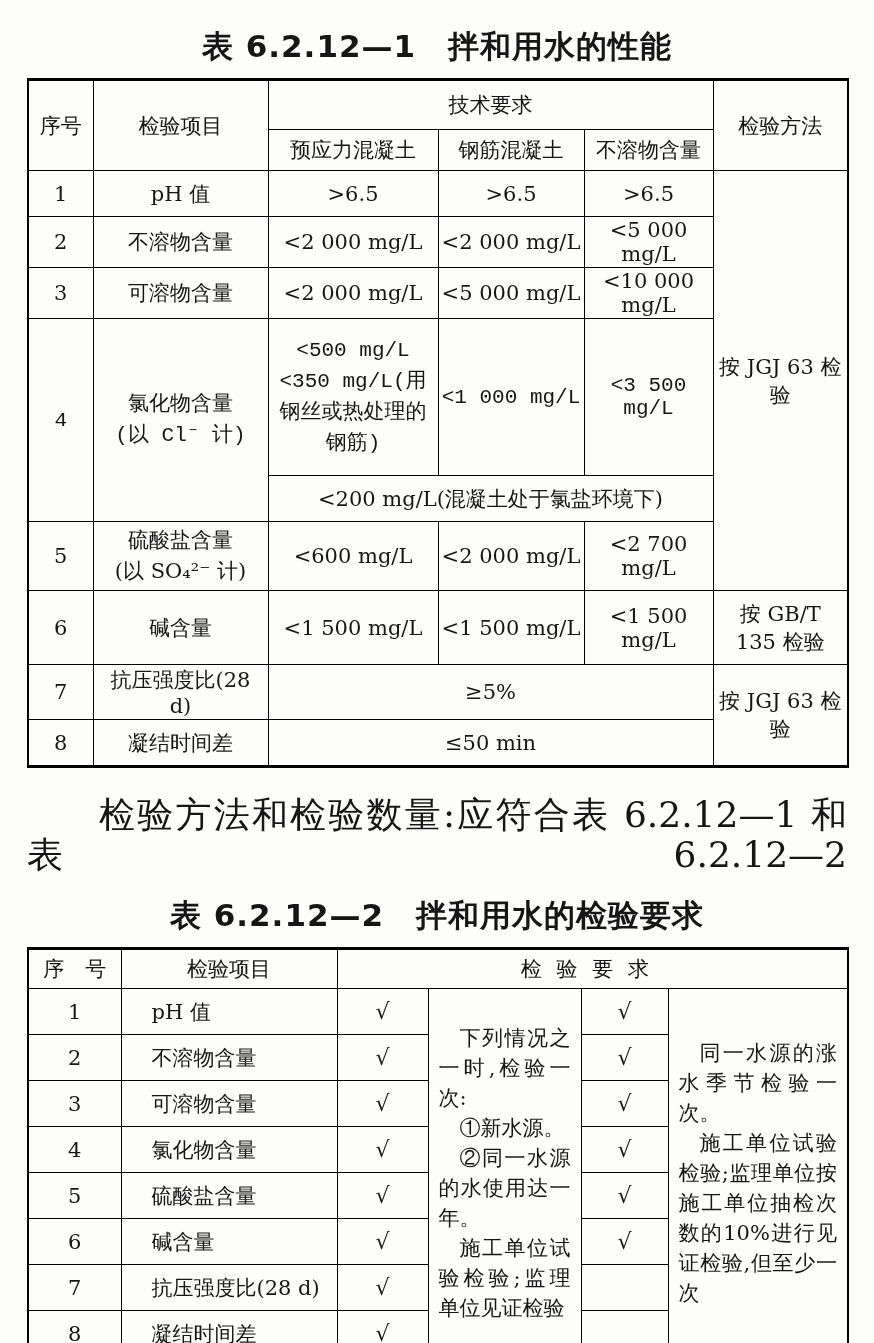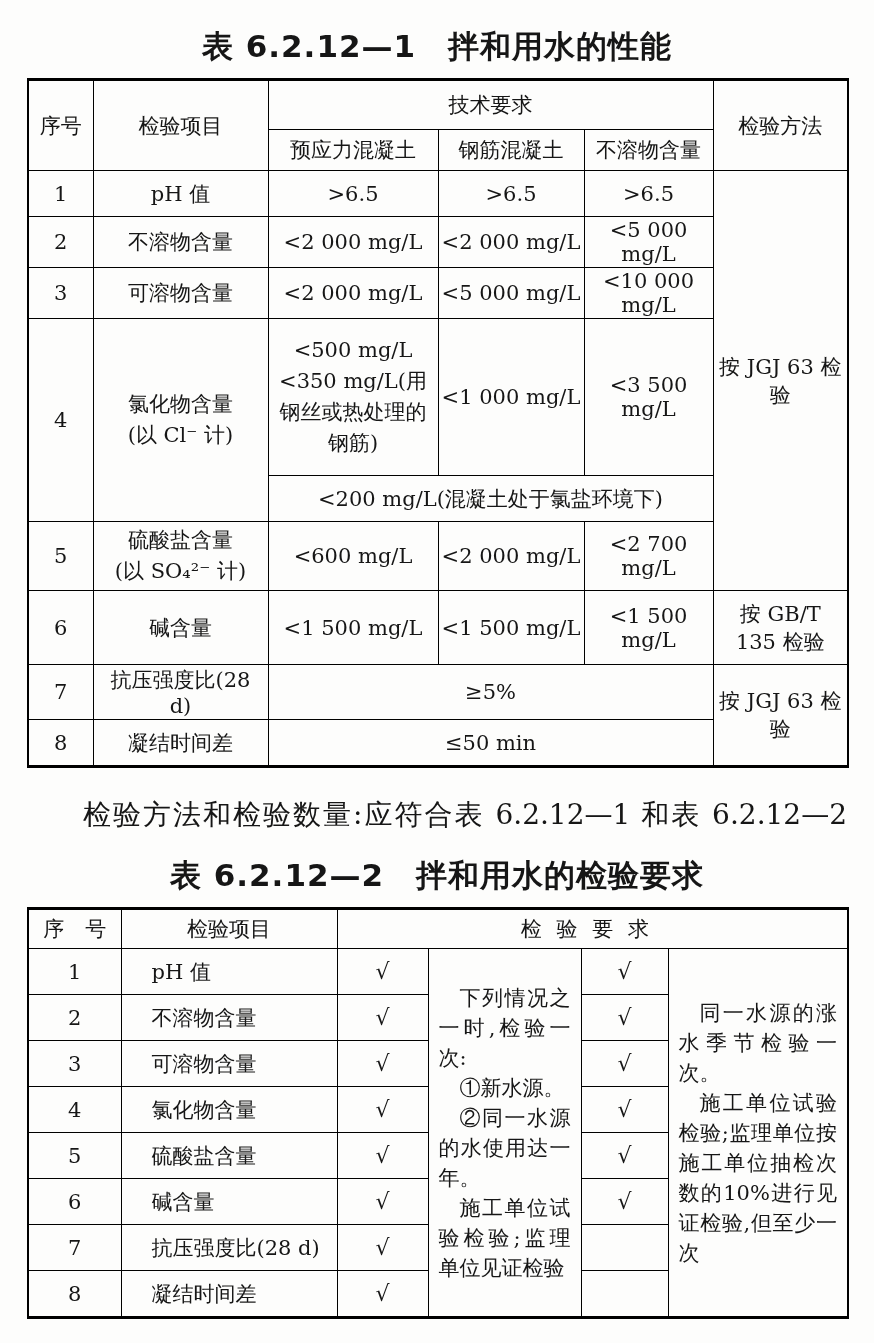--- a/index.html
+++ b/index.html
@@ -21,25 +21,25 @@
   }
   td{
     border:1px solid #000;text-align:center;vertical-align:middle;
     font-size:21px;padding:1px 3px;overflow:hidden;
   }
   .blk{display:block;line-height:31px;}
   
   .t1 .hr1 td{height:46px;}
   .t1 .hr2 td{height:38px;}
   .t1 .r44 td{height:43px;}
-  .t1 .r4a > .tall{height:154px;}
+  .t1 .r4a > .tall{height:154px;font-family:Liberation Mono, monospace;}
   .t1 .r5 td{height:66px;}
   .t1 .r6 td{height:71px;}
   
-  .para{margin:27px 0 0 0;font-size:28px;line-height:40px;}
+  .para{margin:27px 0 0 0;font-size:36px;line-height:40px;}
   .para .l1{text-indent:2em;text-align:justify;text-align-last:justify;}
   
   .t2 .hdr td{height:36px;text-align:center;}
   .t2 .row td{height:43px;}
   .t2 .left{text-align:left;padding-left:30px;}
   .t2 .chk{font-size:22px;}
   .t2 .ls{letter-spacing:.7em;}
   .note{text-align:left;vertical-align:middle;padding:4px 10px;}
   .np{margin:0;text-indent:1em;text-align:justify;line-height:30px;font-size:21px;}
 </style>

